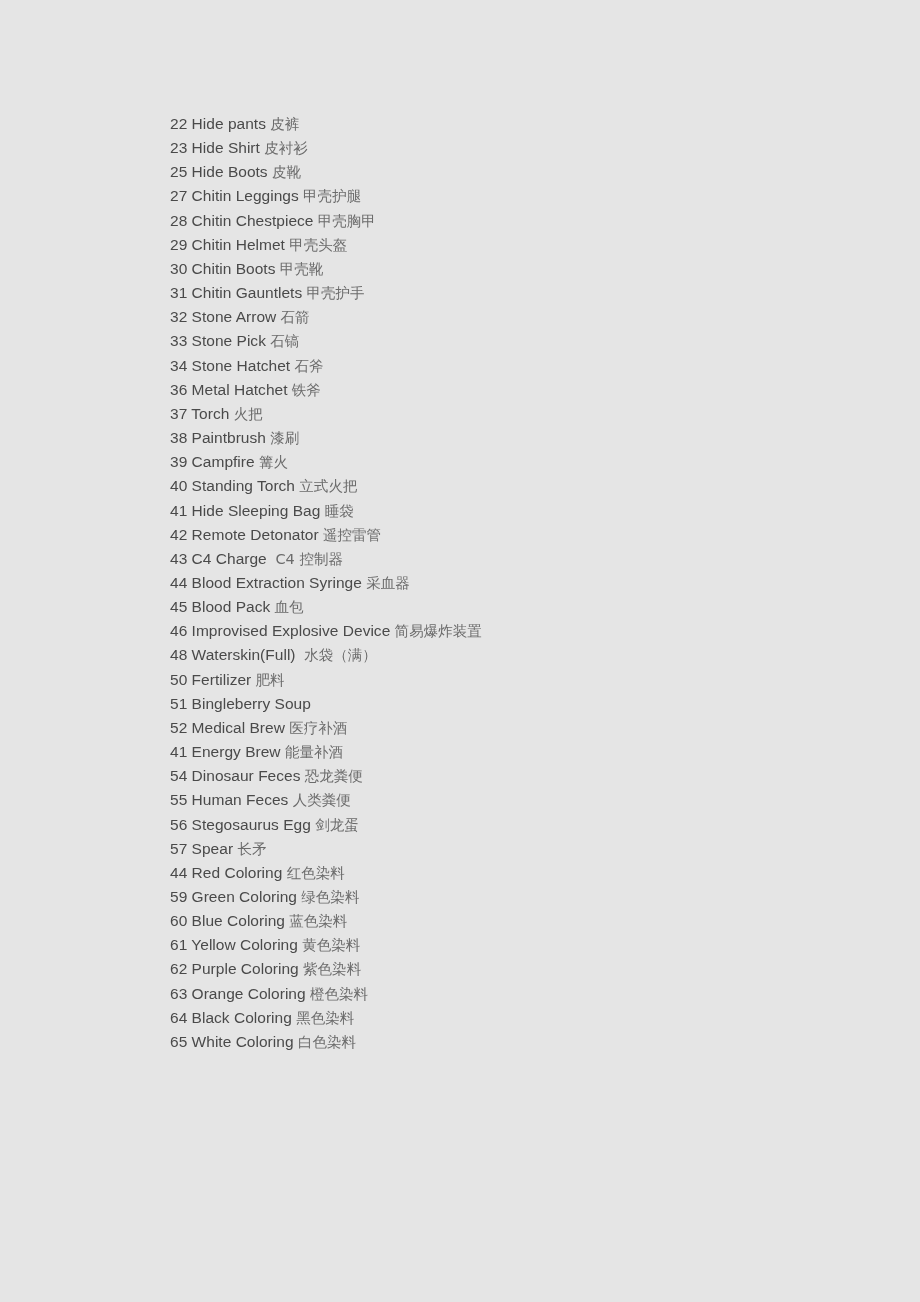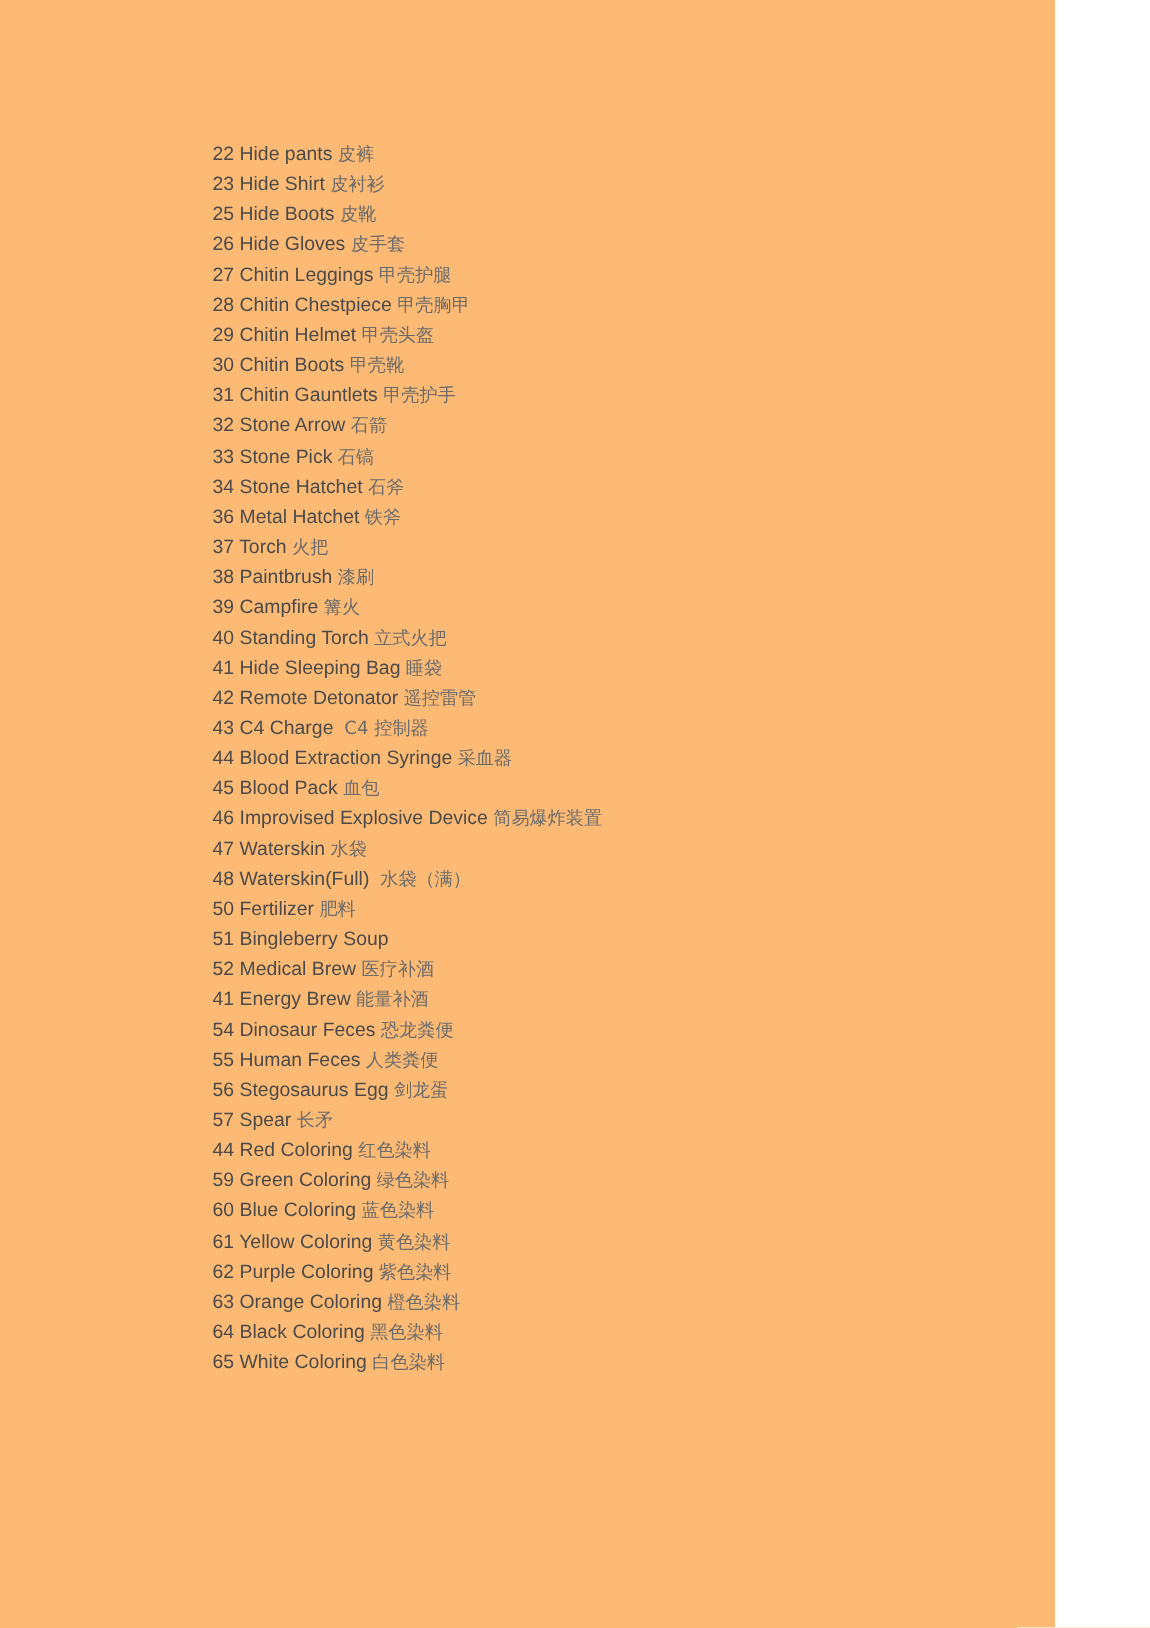--- a/index.html
+++ b/index.html
@@ -9,23 +9,23 @@
   }
   body {
     width: 920px;
     height: 1302px;
     overflow: hidden;
     font-family: "Liberation Sans", "DejaVu Sans", sans-serif;
     -webkit-font-smoothing: antialiased;
   }
   #document-page {
     position: relative;
-    width: 844px;
+    width: 920px;
     height: 1302px;
-    background: #fdba74;
+    background: #e5e5e5;
     box-sizing: border-box;
   }
   #item-list {
     position: absolute;
     left: 170px;
     top: 112px;
     width: 700px;
     margin: 0;
     padding: 0;
     list-style: none;
@@ -50,41 +50,39 @@
   }
 </style>
 </head>
 <body>
 
 <div id="document-page">
   <ul id="item-list">
       <li class="item-line"><span class="item-index">22</span> <span class="item-en">Hide pants</span> <span class="item-zh">皮裤</span></li>
       <li class="item-line"><span class="item-index">23</span> <span class="item-en">Hide Shirt</span> <span class="item-zh">皮衬衫</span></li>
       <li class="item-line"><span class="item-index">25</span> <span class="item-en">Hide Boots</span> <span class="item-zh">皮靴</span></li>
-      <li class="item-line"><span class="item-index">26</span> <span class="item-en">Hide Gloves</span> <span class="item-zh">皮手套</span></li>
       <li class="item-line"><span class="item-index">27</span> <span class="item-en">Chitin Leggings</span> <span class="item-zh">甲壳护腿</span></li>
       <li class="item-line"><span class="item-index">28</span> <span class="item-en">Chitin Chestpiece</span> <span class="item-zh">甲壳胸甲</span></li>
       <li class="item-line"><span class="item-index">29</span> <span class="item-en">Chitin Helmet</span> <span class="item-zh">甲壳头盔</span></li>
       <li class="item-line"><span class="item-index">30</span> <span class="item-en">Chitin Boots</span> <span class="item-zh">甲壳靴</span></li>
       <li class="item-line"><span class="item-index">31</span> <span class="item-en">Chitin Gauntlets</span> <span class="item-zh">甲壳护手</span></li>
       <li class="item-line"><span class="item-index">32</span> <span class="item-en">Stone Arrow</span> <span class="item-zh">石箭</span></li>
       <li class="item-line"><span class="item-index">33</span> <span class="item-en">Stone Pick</span> <span class="item-zh">石镐</span></li>
       <li class="item-line"><span class="item-index">34</span> <span class="item-en">Stone Hatchet</span> <span class="item-zh">石斧</span></li>
       <li class="item-line"><span class="item-index">36</span> <span class="item-en">Metal Hatchet</span> <span class="item-zh">铁斧</span></li>
       <li class="item-line"><span class="item-index">37</span> <span class="item-en">Torch</span> <span class="item-zh">火把</span></li>
       <li class="item-line"><span class="item-index">38</span> <span class="item-en">Paintbrush</span> <span class="item-zh">漆刷</span></li>
       <li class="item-line"><span class="item-index">39</span> <span class="item-en">Campfire</span> <span class="item-zh">篝火</span></li>
       <li class="item-line"><span class="item-index">40</span> <span class="item-en">Standing Torch</span> <span class="item-zh">立式火把</span></li>
       <li class="item-line"><span class="item-index">41</span> <span class="item-en">Hide Sleeping Bag</span> <span class="item-zh">睡袋</span></li>
       <li class="item-line"><span class="item-index">42</span> <span class="item-en">Remote Detonator</span> <span class="item-zh">遥控雷管</span></li>
       <li class="item-line"><span class="item-index">43</span> <span class="item-en">C4 Charge </span> <span class="item-zh">C4 控制器</span></li>
       <li class="item-line"><span class="item-index">44</span> <span class="item-en">Blood Extraction Syringe</span> <span class="item-zh">采血器</span></li>
       <li class="item-line"><span class="item-index">45</span> <span class="item-en">Blood Pack</span> <span class="item-zh">血包</span></li>
       <li class="item-line"><span class="item-index">46</span> <span class="item-en">Improvised Explosive Device</span> <span class="item-zh">简易爆炸装置</span></li>
-      <li class="item-line"><span class="item-index">47</span> <span class="item-en">Waterskin</span> <span class="item-zh">水袋</span></li>
       <li class="item-line"><span class="item-index">48</span> <span class="item-en">Waterskin(Full) </span> <span class="item-zh">水袋（满）</span></li>
       <li class="item-line"><span class="item-index">50</span> <span class="item-en">Fertilizer</span> <span class="item-zh">肥料</span></li>
       <li class="item-line"><span class="item-index">51</span> <span class="item-en">Bingleberry Soup</span> <span class="item-zh"></span></li>
       <li class="item-line"><span class="item-index">52</span> <span class="item-en">Medical Brew</span> <span class="item-zh">医疗补酒</span></li>
       <li class="item-line"><span class="item-index">41</span> <span class="item-en">Energy Brew</span> <span class="item-zh">能量补酒</span></li>
       <li class="item-line"><span class="item-index">54</span> <span class="item-en">Dinosaur Feces</span> <span class="item-zh">恐龙粪便</span></li>
       <li class="item-line"><span class="item-index">55</span> <span class="item-en">Human Feces</span> <span class="item-zh">人类粪便</span></li>
       <li class="item-line"><span class="item-index">56</span> <span class="item-en">Stegosaurus Egg</span> <span class="item-zh">剑龙蛋</span></li>
       <li class="item-line"><span class="item-index">57</span> <span class="item-en">Spear</span> <span class="item-zh">长矛</span></li>
       <li class="item-line"><span class="item-index">44</span> <span class="item-en">Red Coloring</span> <span class="item-zh">红色染料</span></li>

